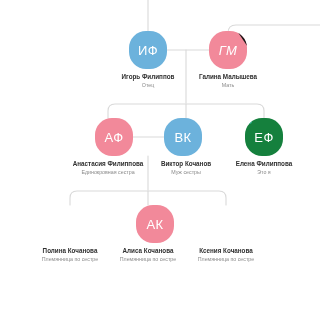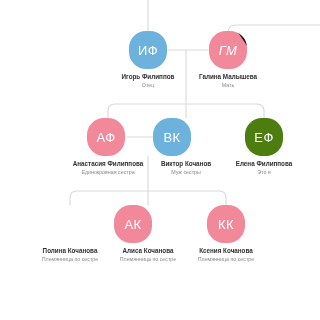--- a/index.html
+++ b/index.html
@@ -23,21 +23,21 @@
     display:flex;align-items:center;justify-content:center;
     color:#ffffff;
     font-size:13px;
     letter-spacing:0.4px;
     box-sizing:border-box;
     overflow:hidden;
     z-index:5;
   }
   .node.blue{background:#6cb2dc;}
   .node.pink{background:#f2899a;}
-  .node.orange{background:#4d7c0f;}
+  .node.orange{background:#15803d;}
 
   
   .ribbon{
     position:absolute;
     right:-9px;top:-1px;
     width:26px;height:7px;
     background:#141414;
     transform:rotate(56deg);
     transform-origin:50% 50%;
     z-index:6;
@@ -116,29 +116,29 @@
 
   <div class="node pink" style="left:209px;top:31px;font-style:italic;">
     <span class="ribbon"></span>
     <span>ГМ</span>
   </div>
   <div class="label" style="left:168px;top:72px;">
     <div class="nm">Галина Малышева</div>
     <div class="rel">Мать</div>
   </div>
 
-  <div class="node pink" style="left:87px;top:118px;">
+  <div class="node pink" style="left:95px;top:118px;">
     <span>АФ</span>
   </div>
   <div class="label" style="left:48px;top:159px;">
     <div class="nm">Анастасия Филиппова</div>
     <div class="rel">Единокровная сестра</div>
   </div>
 
-  <div class="node blue" style="left:153px;top:118px;">
+  <div class="node blue" style="left:164px;top:118px;">
     <span>ВК</span>
   </div>
   <div class="label" style="left:126px;top:159px;">
     <div class="nm">Виктор Кочанов</div>
     <div class="rel">Муж сестры</div>
   </div>
 
   <div class="node orange" style="left:245px;top:118px;">
     <span class="selfbadge">я</span>
     <span>ЕФ</span>
@@ -146,29 +146,26 @@
   <div class="label" style="left:204px;top:159px;">
     <div class="nm">Елена Филиппова</div>
     <div class="rel">Это я</div>
   </div>
 
   <div class="label" style="left:10px;top:246px;">
     <div class="nm">Полина Кочанова</div>
     <div class="rel">Племянница по сестре</div>
   </div>
 
-  <div class="node pink" style="left:114px;top:205px;">
+  <div class="node pink" style="left:136px;top:205px;">
     <span>АК</span>
   </div>
   <div class="label" style="left:88px;top:246px;">
     <div class="nm">Алиса Кочанова</div>
     <div class="rel">Племянница по сестре</div>
   </div>
 
-  <div class="node pink" style="left:207px;top:205px;">
-    <span>КК</span>
-  </div>
   <div class="label" style="left:166px;top:246px;">
     <div class="nm">Ксения Кочанова</div>
     <div class="rel">Племянница по сестре</div>
   </div>
 
 </div>
 
 </body></html>

